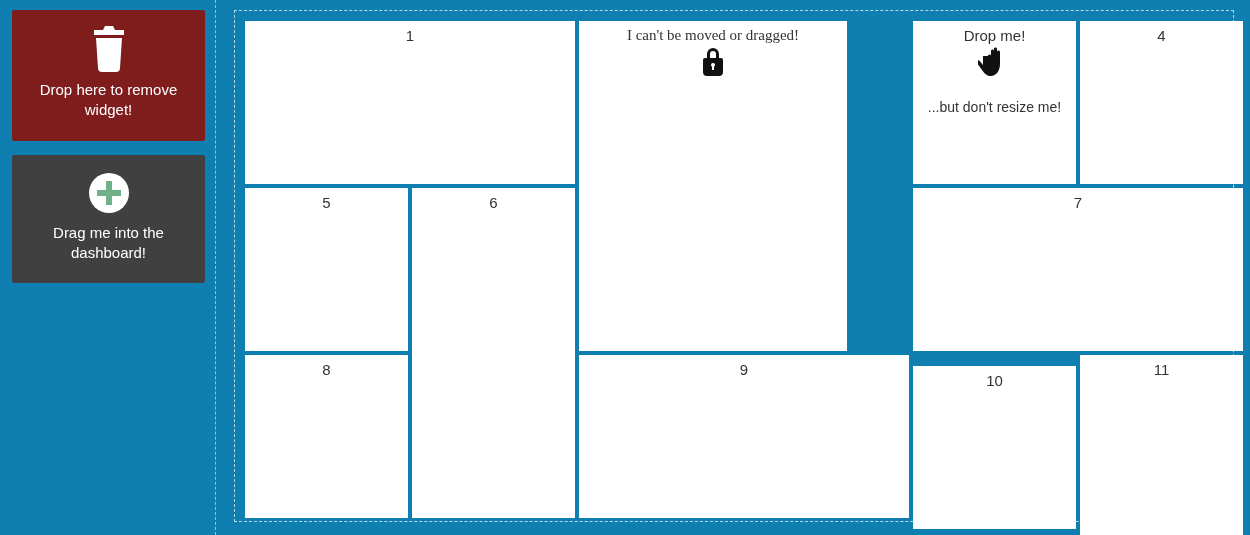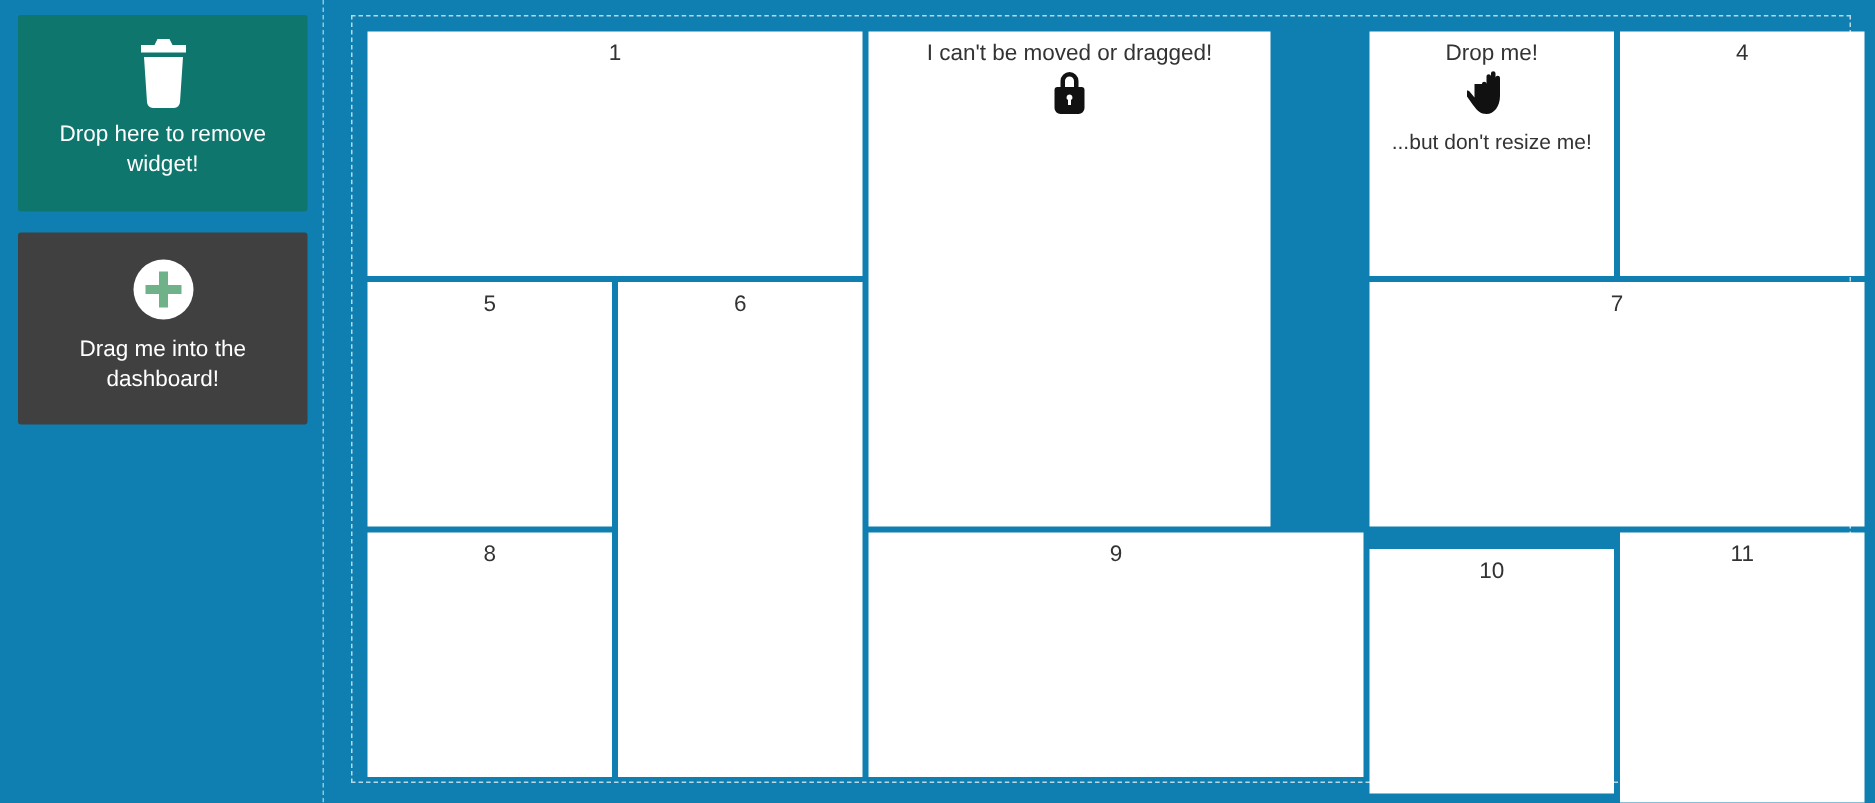--- a/index.html
+++ b/index.html
@@ -26,21 +26,21 @@
   .side-card {
     border-radius: 2px;
     color: #fff;
     text-align: center;
     padding: 16px 10px 20px;
     display: flex;
     flex-direction: column;
     align-items: center;
     justify-content: center;
   }
-  .side-card.remove { background: #0f766e; }
+  .side-card.remove { background: #7f1d1d; }
   .side-card.add    { background: #404040; }
   .side-card .icon  { margin-bottom: 8px; }
   .side-card .label { font-size: 15px; line-height: 1.35; }
   .grid-wrap {
     flex: 1;
     padding: 10px 16px 10px 18px;
   }
   .grid {
     position: relative;
     width: 1000px;
@@ -49,21 +49,21 @@
   }
   .widget {
     position: absolute;
     background: #fff;
     text-align: center;
     padding-top: 6px;
     font-size: 15px;
     color: #333;
   }
   .widget .title { display:block; }
-  .widget .sub   { display:block; margin-top: 4px; font-size: 14px; }
+  .widget .sub   { display:block; margin-top: 18px; font-size: 14px; }
   .widget .wicon { margin-top: 2px; }
   svg { display: block; }
 </style>
 </head>
 <body>
 
 <div class="layout">
 
   <div class="sidebar">
 
@@ -88,21 +88,21 @@
       <span class="label">Drag me into the dashboard!</span>
     </div>
 
   </div>
 
   <div class="grid-wrap">
     <div class="grid" id="grid">
         <div class="widget" style="left: 10px; top: 10px; width: 330px; height: 163px;">
           <span class="title">1</span>
         </div>
-        <div class="widget" style="left: 344px; top: 10px; width: 268px; height: 330px;"><span class="title">I can't be moved or dragged!</span><span class="wicon" style="display: inline-block;"><svg width="28" height="30" viewBox="0 0 28 30" fill="#111">
+        <div class="widget" style="left: 344px; top: 10px; width: 268px; height: 330px; font-family: Liberation Serif, serif;"><span class="title">I can't be moved or dragged!</span><span class="wicon" style="display: inline-block;"><svg width="28" height="30" viewBox="0 0 28 30" fill="#111">
               <path d="M8 12V8a6 6 0 0 1 12 0v4h2a2 2 0 0 1 2 2v12a4 4 0 0 1-4 4H8a4 4 0 0 1-4-4V14a2 2 0 0 1 2-2h2zm3 0h6V8a3 3 0 0 0-6 0v4zm3 5a2 2 0 0 0-1 3.73V24h2v-3.27A2 2 0 0 0 14 17z"></path>
             </svg></span></div>
         <div class="widget" style="left: 678px; top: 10px; width: 163px; height: 163px;"><span class="title">Drop me!</span><span class="wicon" style="display: inline-block;"><svg width="34" height="32" viewBox="0 0 34 32" fill="#111">
               <path d="M10 10c0-2 3-2 3 0v5V5c0-2 3-2 3 0v9V3c0-2 3-2 3 0v10V6c0-2 3-2 3 0v12c0 7-4 12-9 12-4 0-6-2-9-6l-5-7c-1.3-1.8 1.2-3.7 2.7-2l3.3 4V10z"></path>
             </svg></span><span class="sub">...but don't resize me!</span></div>
         <div class="widget" style="left: 845px; top: 10px; width: 163px; height: 163px;">
           <span class="title">4</span>
         </div>
         <div class="widget" style="left: 10px; top: 177px; width: 163px; height: 163px;">
           <span class="title">5</span>

